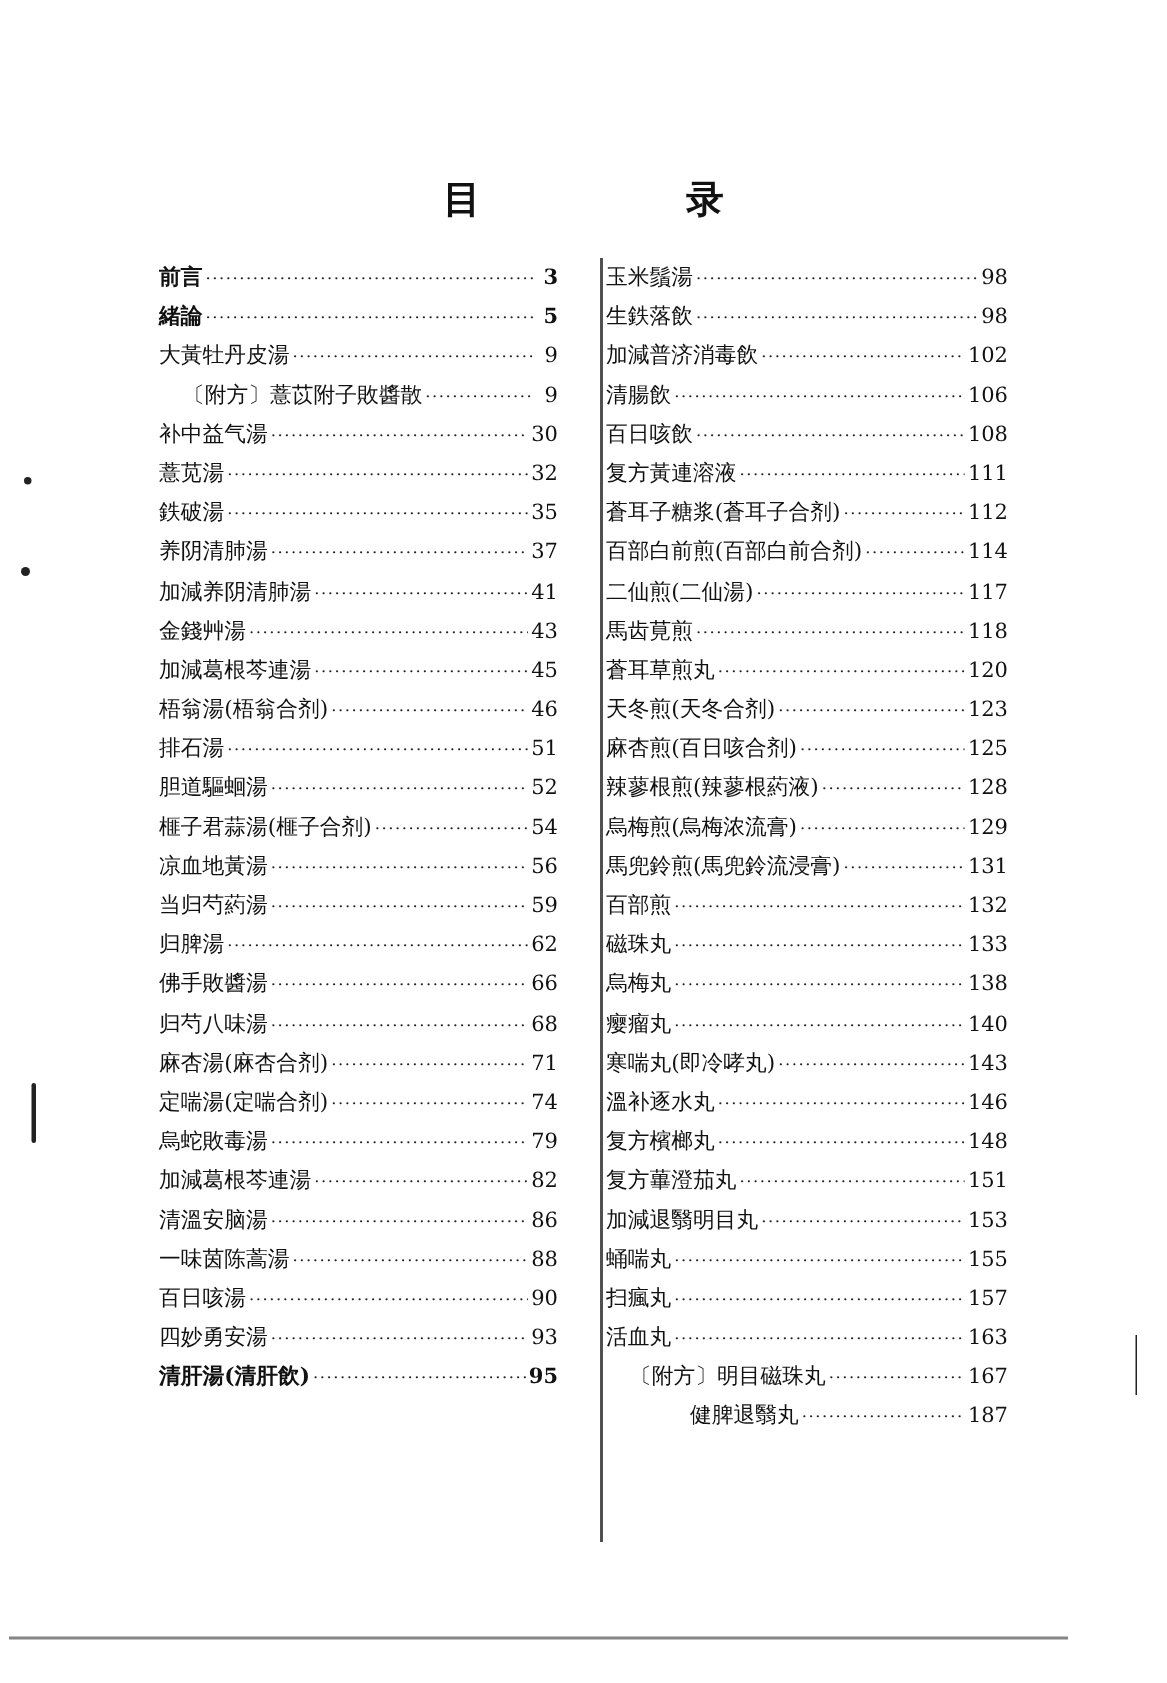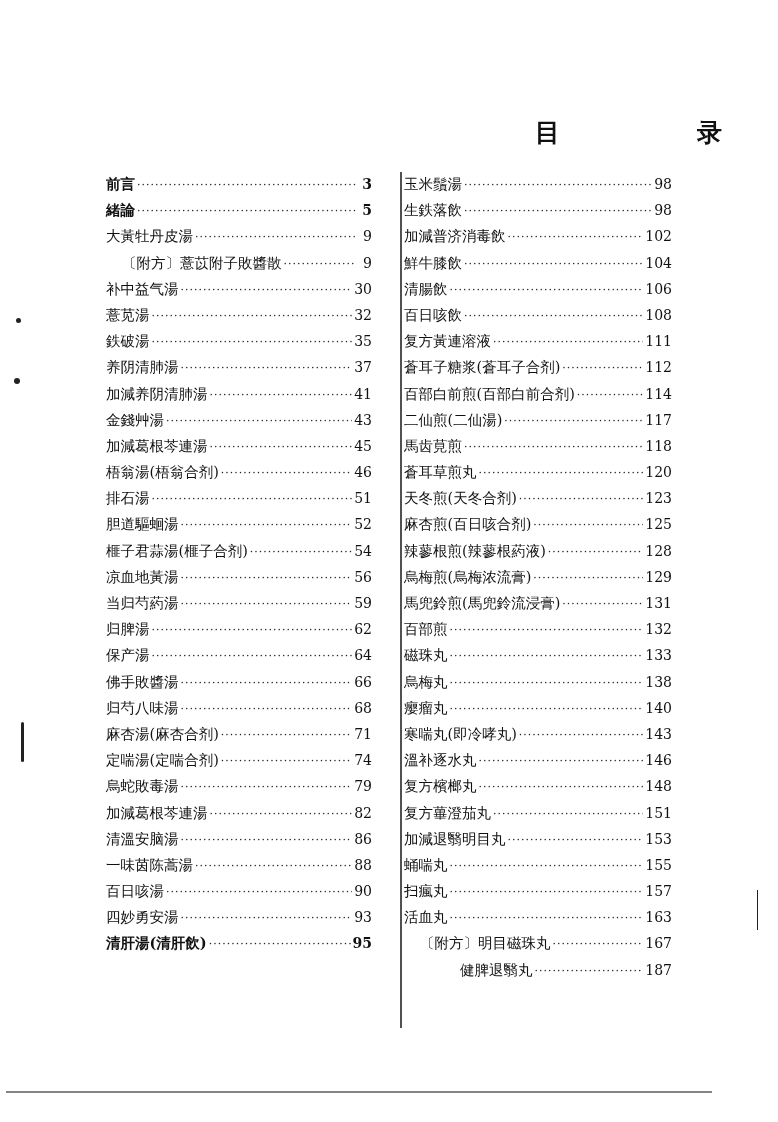--- a/index.html
+++ b/index.html
@@ -1,18 +1,18 @@
 <!DOCTYPE html>
 <html><head>
 <meta charset="utf-8">
 <style>
   html, body { margin:0; padding:0; background:#ffffff; }
   body { width:778px; height:1122px; position:relative; overflow:hidden;
          font-family:"DejaVu Serif","Liberation Serif",serif; color:#111; }
-  .title { position:absolute; top:116px; left:0; width:778px; text-align:right;
+  .title { position:absolute; top:116px; left:0; width:778px; text-align:center;
            font-size:25px; font-weight:bold; letter-spacing:56px; padding-left:56px; box-sizing:border-box; }
   .col { position:absolute; top:175px; }
   .col.left { left:106px; width:266px; }
   .col.right { left:404px; width:268px; }
   .divider { position:absolute; left:400px; top:172px; width:2px; height:856px;
              background:#333; opacity:0.85; }
   .entry { display:flex; align-items:baseline; height:26.2px; font-size:14.5px; white-space:nowrap; }
   .entry .label { flex:0 0 auto; }
   .entry .dots { flex:1 1 auto; overflow:hidden; margin:0 2px; letter-spacing:1px;
                  color:#222; font-size:11px; }
@@ -115,25 +115,20 @@
       <span class="label">当归芍葯湯</span>
       <span class="dots"></span>
       <span class="page">59</span>
     </div>
     <div class="entry">
       <span class="label">归脾湯</span>
       <span class="dots"></span>
       <span class="page">62</span>
     </div>
     <div class="entry">
-      <span class="label">保产湯</span>
-      <span class="dots"></span>
-      <span class="page">64</span>
-    </div>
-    <div class="entry">
       <span class="label">佛手敗醬湯</span>
       <span class="dots"></span>
       <span class="page">66</span>
     </div>
     <div class="entry">
       <span class="label">归芍八味湯</span>
       <span class="dots"></span>
       <span class="page">68</span>
     </div>
     <div class="entry">
@@ -191,25 +186,20 @@
     </div>
     <div class="entry">
       <span class="label">生鉄落飲</span>
       <span class="dots"></span>
       <span class="page">98</span>
     </div>
     <div class="entry">
       <span class="label">加減普济消毒飲</span>
       <span class="dots"></span>
       <span class="page">102</span>
-    </div>
-    <div class="entry">
-      <span class="label">鮮牛膝飲</span>
-      <span class="dots"></span>
-      <span class="page">104</span>
     </div>
     <div class="entry">
       <span class="label">清腸飲</span>
       <span class="dots"></span>
       <span class="page">106</span>
     </div>
     <div class="entry">
       <span class="label">百日咳飲</span>
       <span class="dots"></span>
       <span class="page">108</span>

